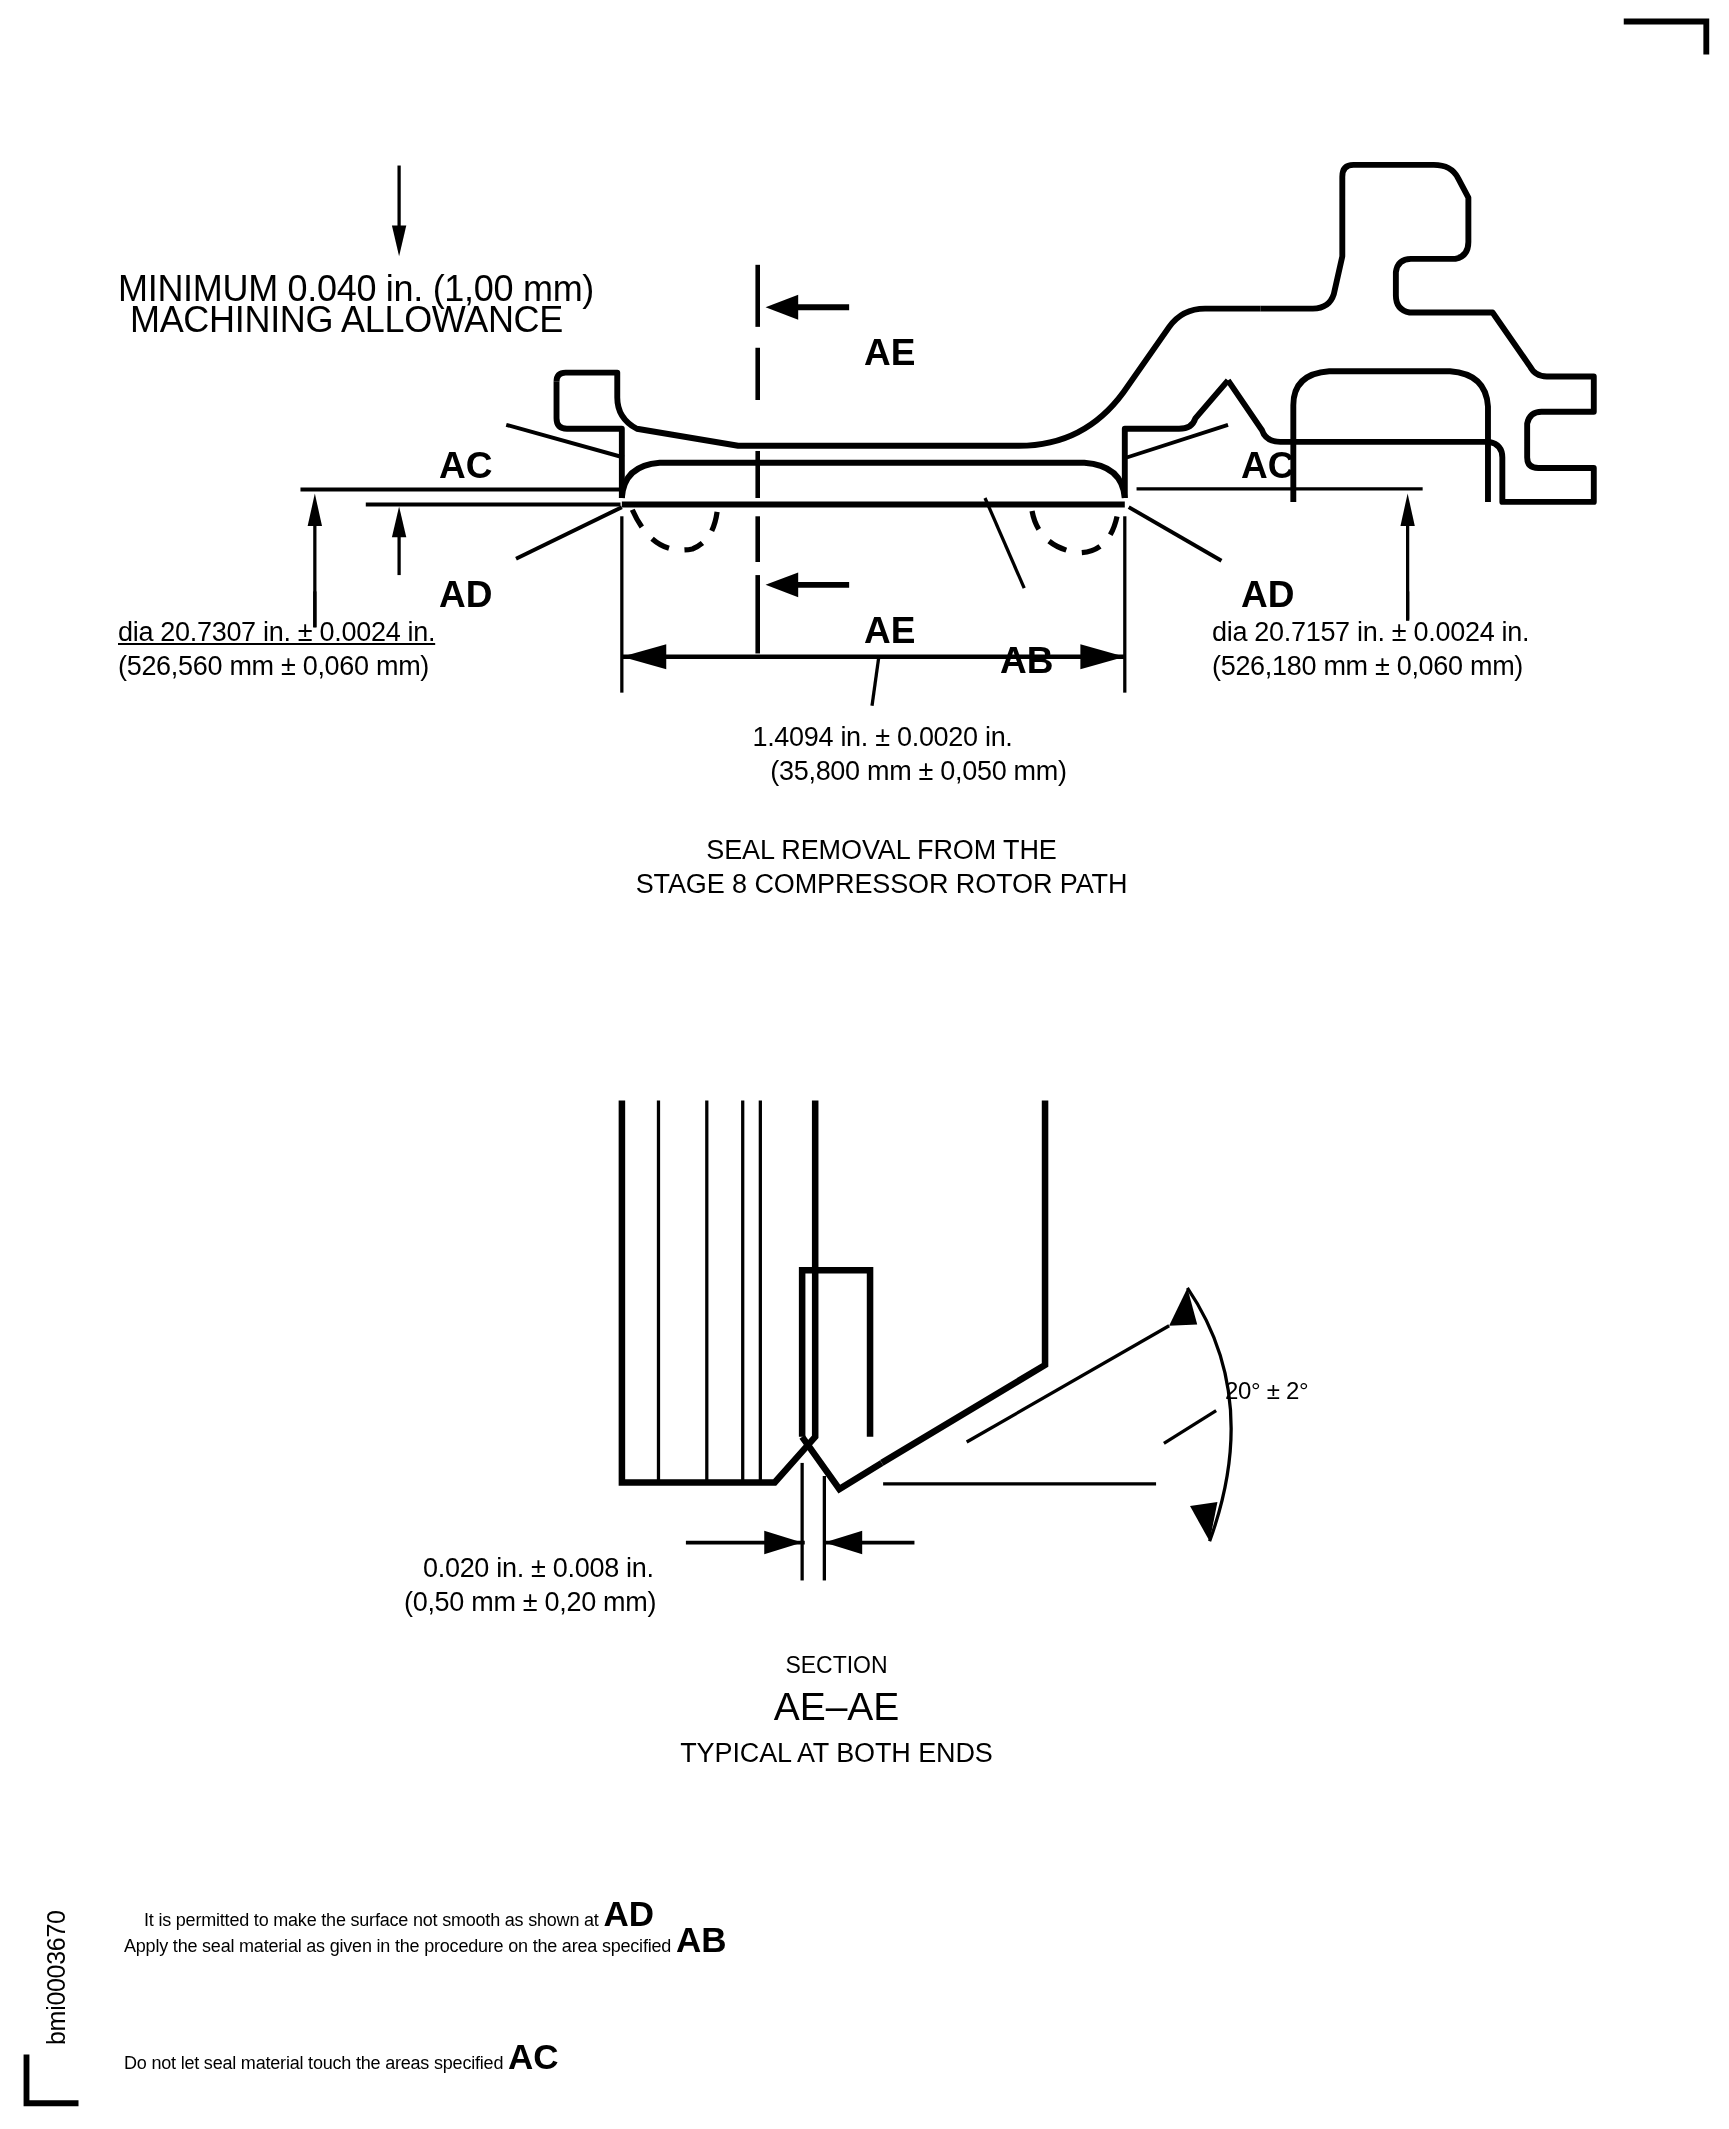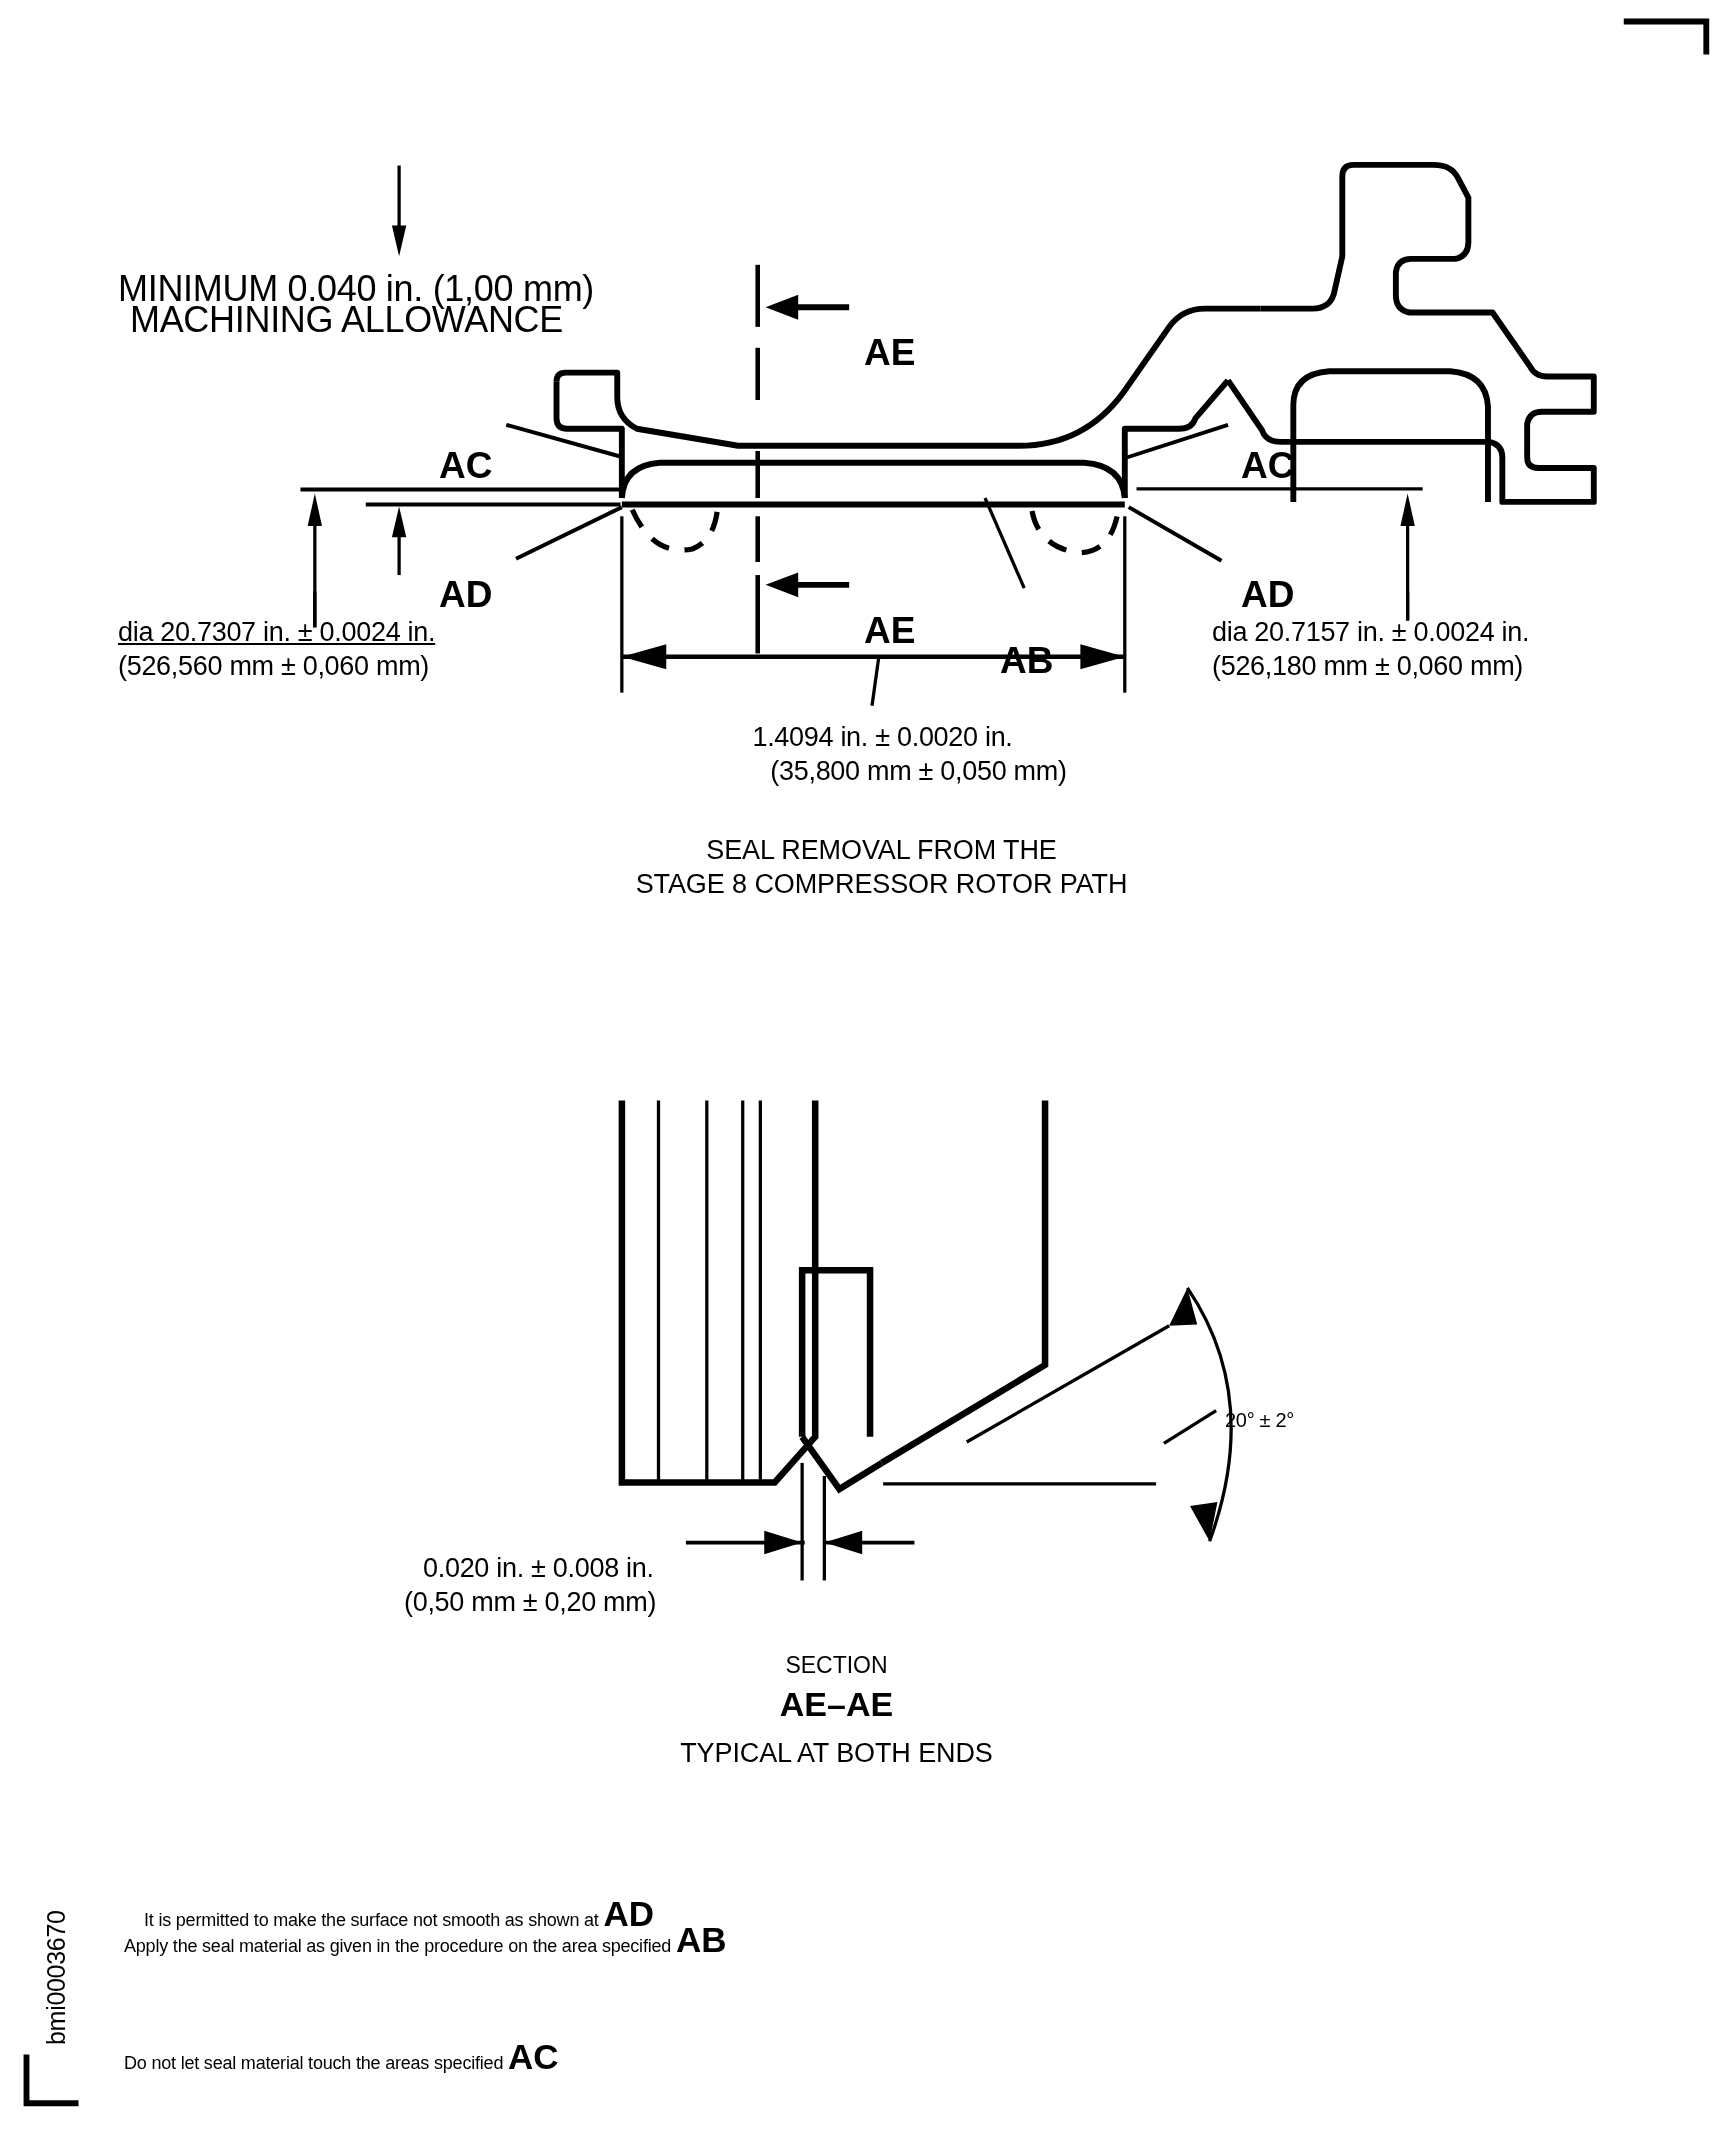--- a/index.html
+++ b/index.html
@@ -27,22 +27,22 @@
     white-space: pre;
     font-family: "Liberation Sans", sans-serif;
     color: #000;
     line-height: 1.18;
   }
   .t-note      { font-size: 36px; letter-spacing: -0.3px; }
   .t-dim       { font-size: 27px; letter-spacing: -0.3px; }
   .t-title     { font-size: 27px; letter-spacing: -0.1px; }
   .t-tag       { font-size: 37px; font-weight: bold; letter-spacing: 0px; margin-top: 44px; }
   .t-section-s { font-size: 23px; letter-spacing: 0px; }
-  .t-section-b { font-size: 34px; font-weight: bold; letter-spacing: 0px; }
-  .t-angle     { font-size: 20px; letter-spacing: -0.3px; margin-top: 32px; }
+  .t-section-b { font-size: 39px; font-weight: normal; letter-spacing: 0px; }
+  .t-angle     { font-size: 24px; letter-spacing: -0.3px; }
   .center { text-align: center; }
 
   .figid {
     position: absolute;
     font-size: 25px;
     letter-spacing: -0.3px;
     transform: rotate(-90deg);
     transform-origin: left top;
     white-space: pre;
   }

